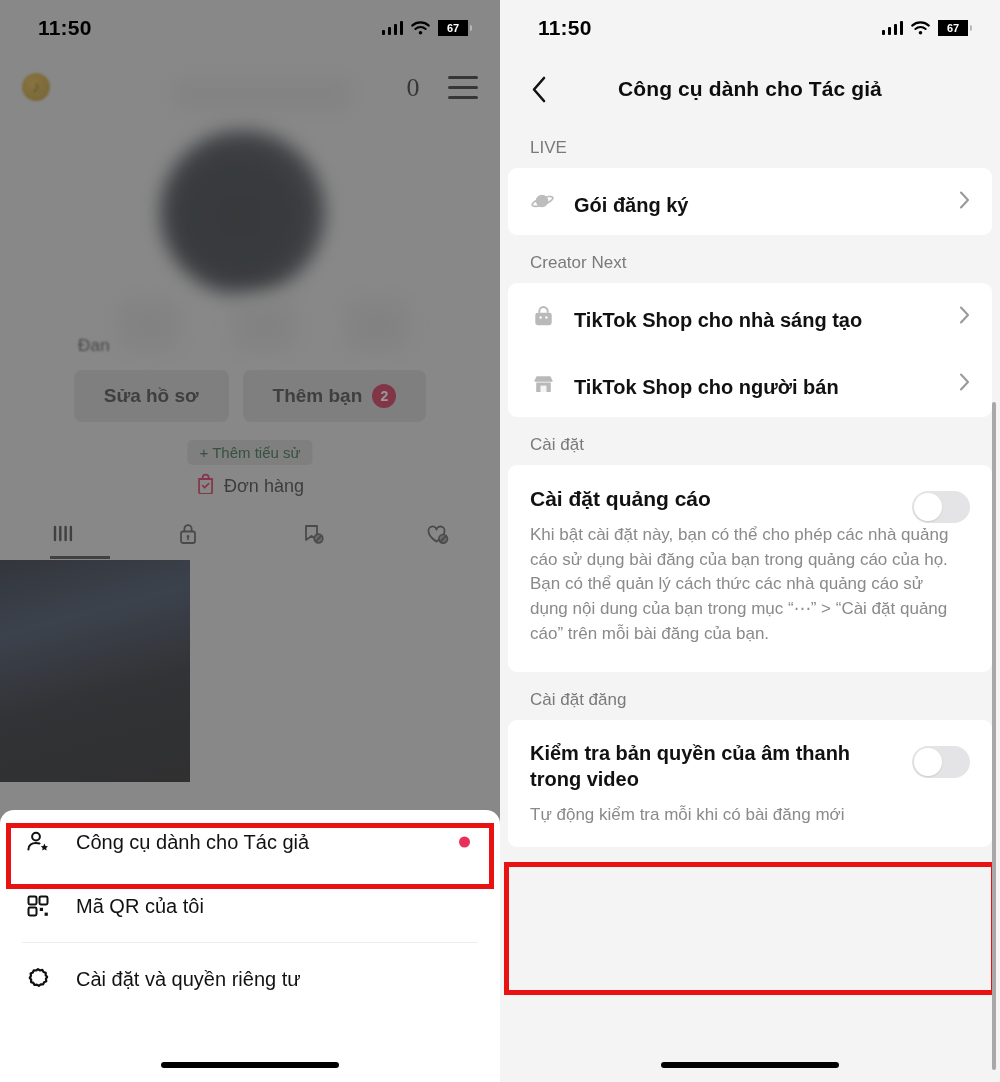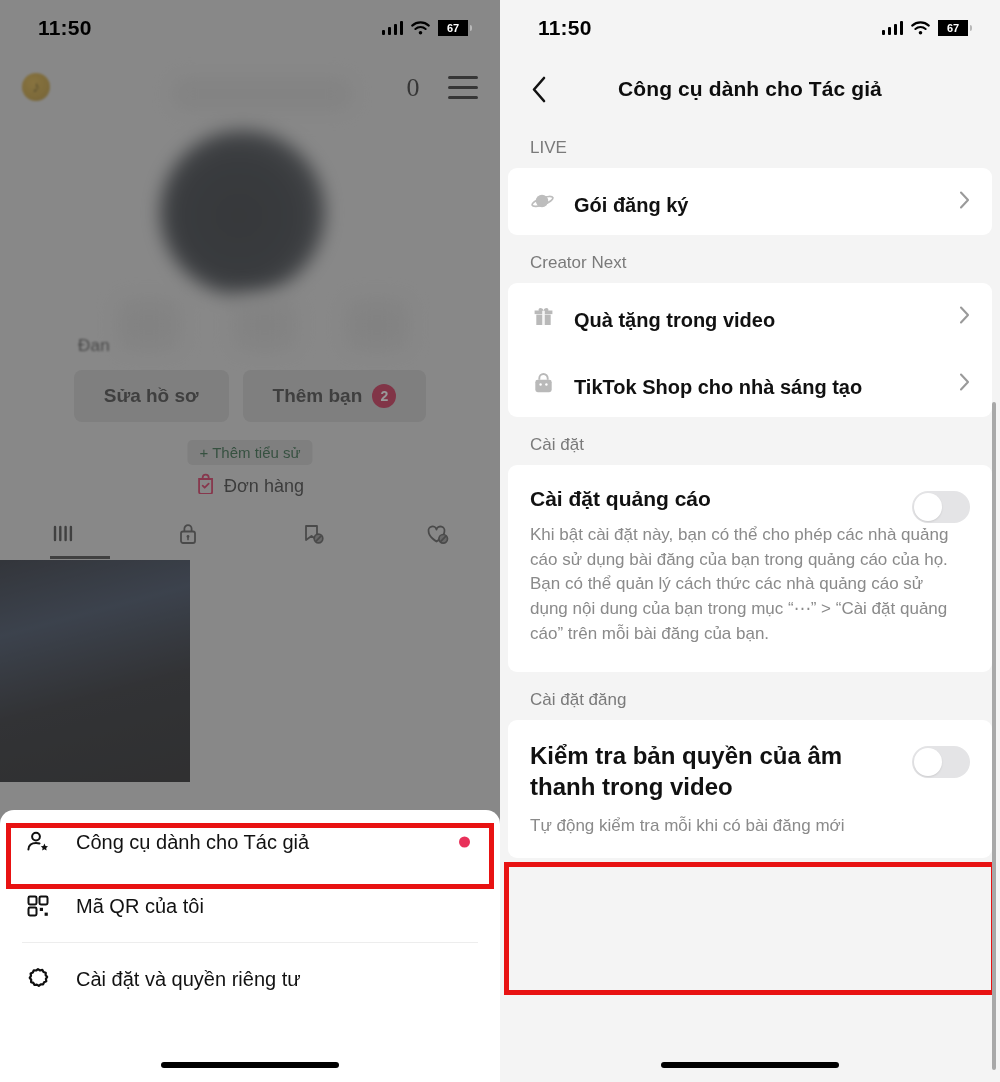--- a/index.html
+++ b/index.html
@@ -169,21 +169,21 @@
   .toggle {
     width:58px; height:32px; border-radius:16px; background:#e4e4e6; position:relative; flex:none;
   }
   .toggle::after {
     content:""; position:absolute; left:2px; top:2px; width:28px; height:28px;
     border-radius:50%; background:#fff; box-shadow:0 1px 2px rgba(0,0,0,.10);
   }
   .tg-abs { position:absolute; right:22px; top:26px; }
 
   .post-row { padding: 20px 22px 22px 22px; position:relative; }
-  .post-title { font-size:24px; font-weight:700; color:#111; line-height:1.3; max-width:350px; }
+  .post-title { font-size:20px; font-weight:700; color:#111; line-height:1.3; max-width:350px; }
   .post-sub { font-size:17px; color:#8a8a8a; margin-top:13px; }
 
   .hl-box-right {
     position:absolute; left:504px; top:862px; width:492px; height:133px;
     border:5px solid #e81212; z-index:35; pointer-events:none;
   }
 
   .scrollbar {
     position:absolute; right:4px; top:402px; width:4px; height:668px;
     border-radius:2px; background:#a8a8a8; z-index:36;
@@ -403,44 +403,42 @@
               </svg>
           </span>
         </div>
       </div>
 
       <div class="sec-label">Creator Next</div>
       <div class="card">
         <div class="card-row">
           <span class="cico">
             <svg width="23" height="23" viewBox="0 0 23 23" fill="none">
-              <rect x="2.6" y="5.5" width="17.8" height="3.6" fill="#b9b9b9"></rect>
-              <rect x="4.3" y="9.6" width="14.4" height="10.4" fill="#b9b9b9"></rect>
-              <rect x="10.2" y="5" width="2.6" height="15.2" fill="#f5f5f5"></rect>
-              <path d="M11.5 5.4C10.2 2.2 6.2 2.6 6.6 5.2c.3 1.6 3.3.5 4.9.2z" fill="#b9b9b9"></path>
-              <path d="M11.5 5.4c1.3-3.2 5.3-2.8 4.9-.2-.3 1.6-3.3.5-4.9.2z" fill="#b9b9b9"></path>
-            </svg>
-          </span>
-          <span class="ctext">Quà tặng trong video</span>
-          <span class="chev">
-            <svg width="11" height="19" viewBox="0 0 11 19" fill="none">
-                <path d="M2 2l7 7.5L2 17" stroke="#9a9a9a" stroke-width="2.1" stroke-linecap="round" stroke-linejoin="round"></path>
-              </svg>
-          </span>
-        </div>
-        <div class="card-row">
-          <span class="cico">
-            <svg width="23" height="23" viewBox="0 0 23 23" fill="none">
               <path d="M7.3 7.8V6.2a4.2 4.2 0 0 1 8.4 0v1.6" stroke="#b9b9b9" stroke-width="1.9"></path>
               <rect x="3.3" y="7.8" width="16.4" height="12.4" rx="2.4" fill="#b9b9b9"></rect>
               <circle cx="8.6" cy="12.5" r="1.2" fill="#fff"></circle>
                 <circle cx="14.4" cy="12.5" r="1.2" fill="#fff"></circle>
             </svg>
           </span>
           <span class="ctext">TikTok Shop cho nhà sáng tạo</span>
+          <span class="chev">
+            <svg width="11" height="19" viewBox="0 0 11 19" fill="none">
+                <path d="M2 2l7 7.5L2 17" stroke="#9a9a9a" stroke-width="2.1" stroke-linecap="round" stroke-linejoin="round"></path>
+              </svg>
+          </span>
+        </div>
+        <div class="card-row">
+          <span class="cico">
+            <svg width="23" height="23" viewBox="0 0 23 23" fill="none">
+              <path d="M2.6 8.3L4.6 4.2h13.8l2 4.1v1.5H2.6V8.3z" fill="#b9b9b9"></path>
+              <path d="M4.2 10.6h14.6V20H4.2v-9.4z" fill="#b9b9b9"></path>
+              <rect x="8.5" y="13.6" width="6" height="6.4" fill="#f5f5f5"></rect>
+            </svg>
+          </span>
+          <span class="ctext">TikTok Shop cho người bán</span>
           <span class="chev">
             <svg width="11" height="19" viewBox="0 0 11 19" fill="none">
                 <path d="M2 2l7 7.5L2 17" stroke="#9a9a9a" stroke-width="2.1" stroke-linecap="round" stroke-linejoin="round"></path>
               </svg>
           </span>
         </div>
       </div>
 
       <div class="sec-label">Cài đặt</div>
       <div class="card">

